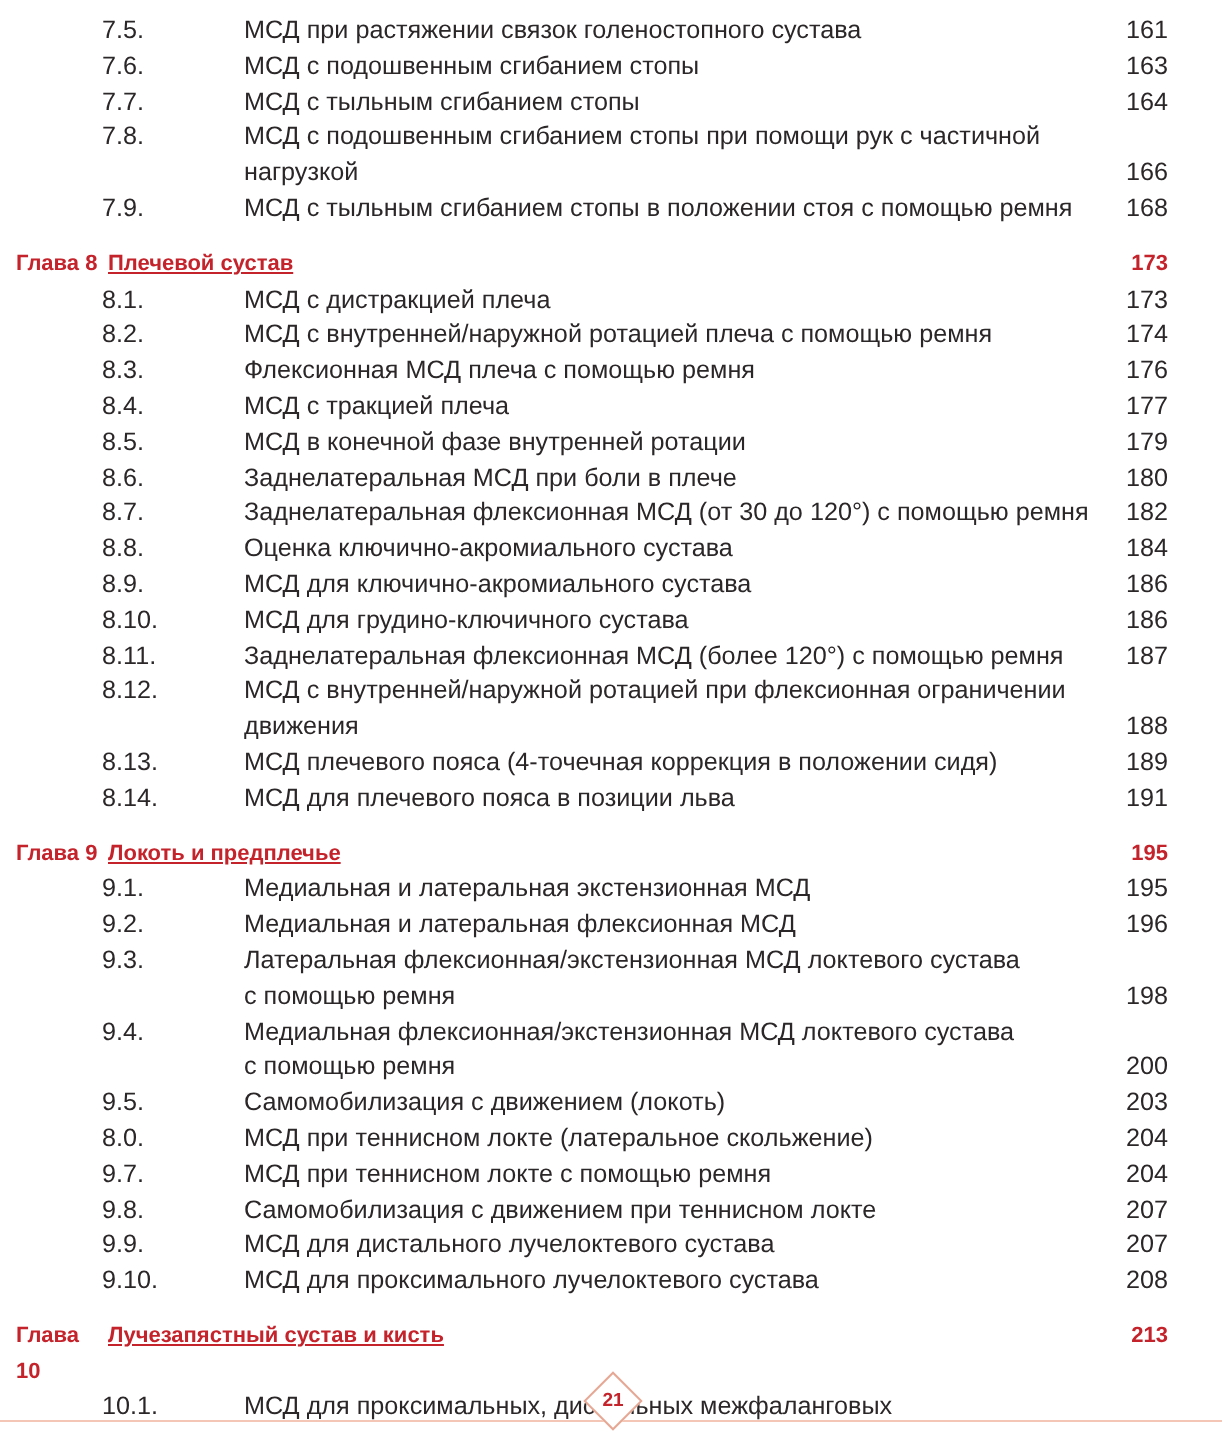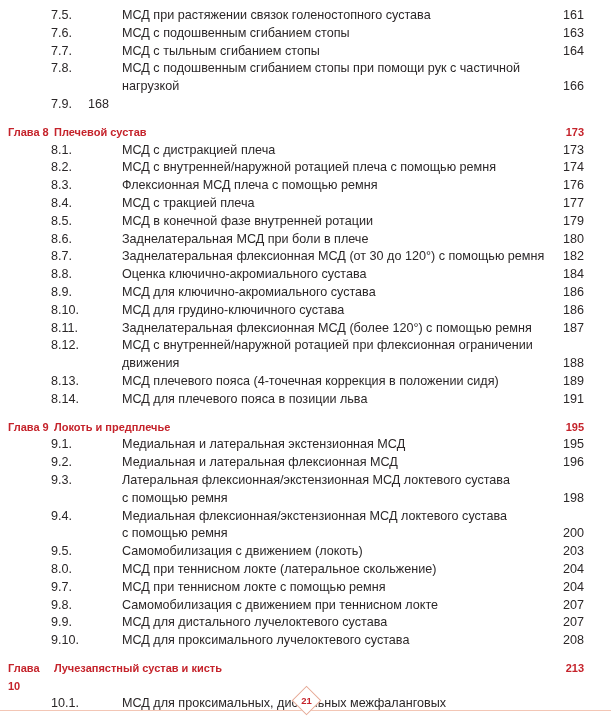--- a/index.html
+++ b/index.html
@@ -16,21 +16,21 @@
   }
   .section{margin-bottom:10px;}
   .chapter-row{
     display:flex;
     padding-left:8px;padding-right:27px;
     font-size:11px;line-height:17.8px;
     font-weight:bold;
     color:#c5232b;
   }
   .chapter-label{flex:none;width:46px;}
-  .chapter-title{flex:1;padding-right:6px;}
+  .chapter-title{flex:1;padding-right:6px;text-decoration:underline;}
   .chapter-page{flex:none;}
   .item-row{
     display:flex;
     padding-left:51px;padding-right:27px;
     font-size:12.6px;line-height:17.8px;
   }
   .item-num{flex:none;width:37px;}
   .item-title{flex:1;padding-right:8px;margin-left:34px;}
   .item-page{flex:none;align-self:flex-end;}
   .footer-line{
@@ -83,20 +83,23 @@
   </div>
         <div class="item-row">
     <span class="item-num">7.8.</span>
     <span class="item-title">
             <div>МСД с подошвенным сгибанием стопы при помощи рук с частичной нагрузкой</div>
           </span>
     <span class="item-page">166</span>
   </div>
         <div class="item-row">
     <span class="item-num">7.9.</span>
+    <span class="item-title">
+            <div>МСД с тыльным сгибанием стопы в положении стоя с помощью ремня</div>
+          </span>
     <span class="item-page">168</span>
   </div>
       </section>
       <section class="section">
         <div class="chapter-row">
     <span class="chapter-label">Глава 8</span>
     <span class="chapter-title">Плечевой сустав</span>
     <span class="chapter-page">173</span>
   </div>
         <div class="item-row">

